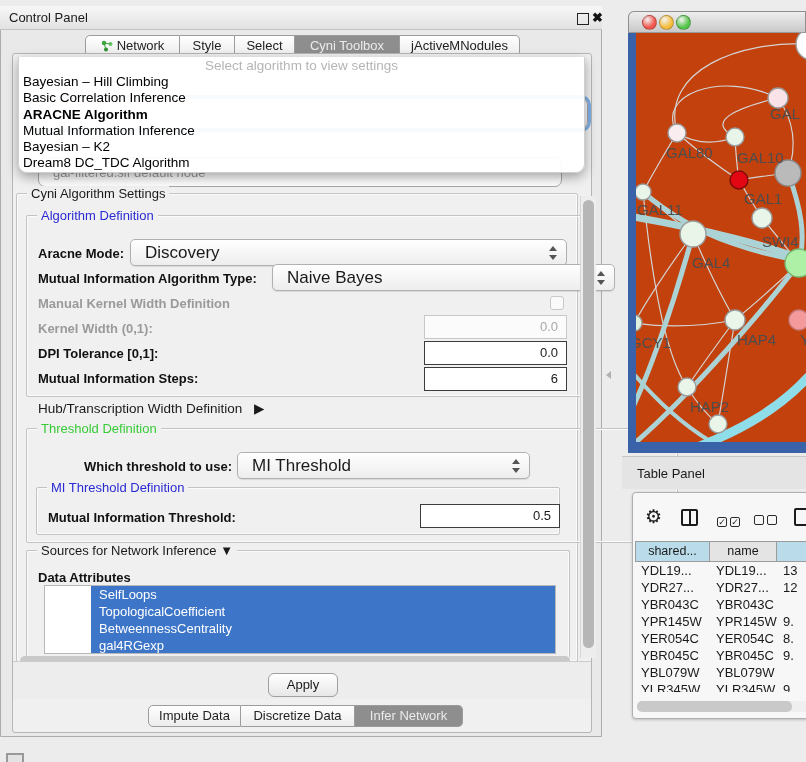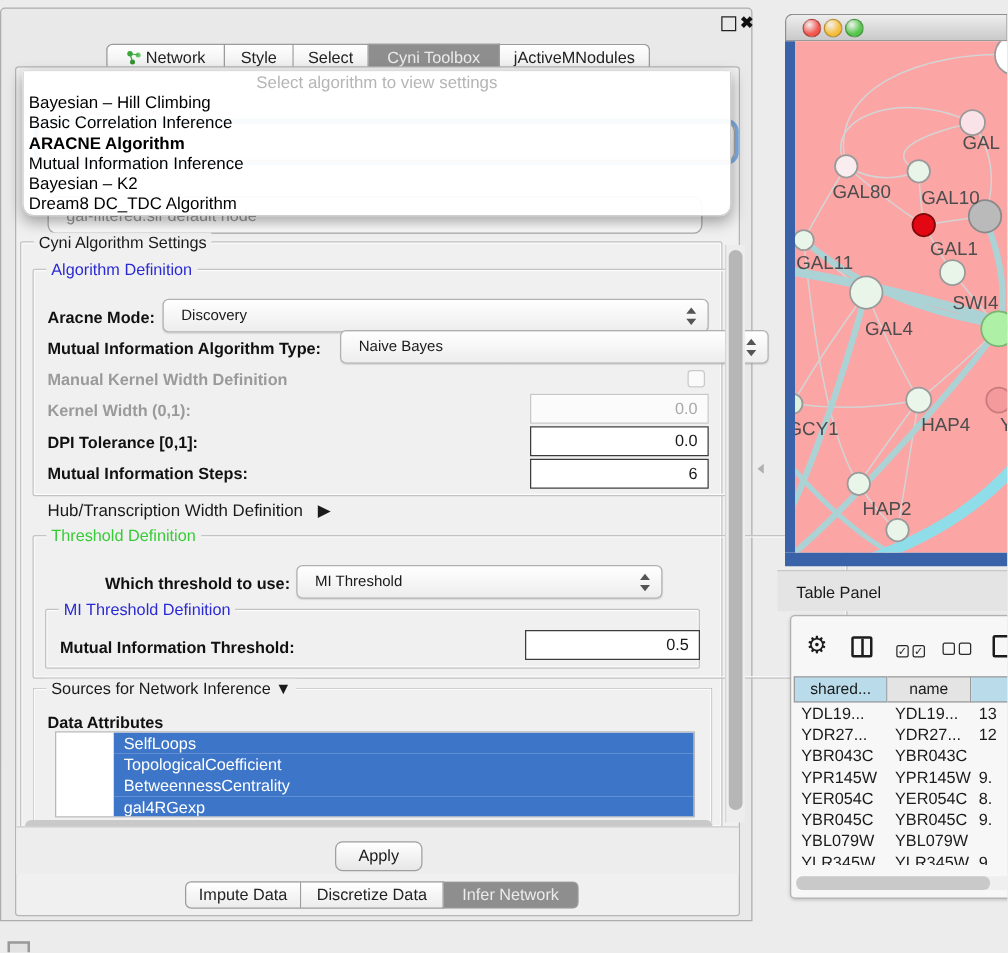--- a/index.html
+++ b/index.html
@@ -48,21 +48,21 @@
 
   
   .gbox{border:1px solid #c3c3c3;box-shadow:inset 0 0 0 1px #fbfbfb;border-radius:2px;box-sizing:border-box;}
   .gtitle{position:absolute;top:-8px;left:10px;background:#f0f0f0;padding:0 4px;font-size:13px;line-height:15px;}
   .blue{color:#2a2ad4;} .green{color:#37cc37;}
 
   .flabel{font-size:13px;font-weight:bold;color:#111;white-space:nowrap;}
   .flabel.dis{color:#9a9a9a;}
 
   .combo{background:linear-gradient(#ffffff,#ededed);border:1px solid #b0b0b0;border-radius:5px;
-    box-shadow:0 1px 1px rgba(0,0,0,.10);font-size:12px;line-height:25px;padding-left:14px;box-sizing:border-box;}
+    box-shadow:0 1px 1px rgba(0,0,0,.10);font-size:17px;line-height:25px;padding-left:14px;box-sizing:border-box;}
   .spin{position:absolute;right:9px;top:50%;margin-top:-7px;width:9px;height:14px;}
   .spin:before,.spin:after{content:"";position:absolute;left:1px;border-left:4px solid transparent;border-right:4px solid transparent;}
   .spin:before{top:0;border-bottom:5px solid #555;}
   .spin:after{bottom:0;border-top:5px solid #555;}
 
   .tfield{box-sizing:border-box;background:#fff;font-size:13px;text-align:right;padding-right:8px;}
   .tfield.strong{border:1.5px solid #3c3c3c;line-height:21px;}
   .tfield.dis{border:1px solid #c8c8c8;background:#fbfbfb;color:#a8a8a8;line-height:22px;}
   .cbox{width:14px;height:14px;border:1px solid #c9c9c9;border-radius:3px;background:#fafafa;box-sizing:border-box;}
 
@@ -77,21 +77,21 @@
   .btn{background:linear-gradient(#ffffff,#e7e7e7);border:1px solid #a0a0a0;border-radius:6px;
     font-size:13px;text-align:center;line-height:22px;box-sizing:border-box;}
 
   
   .net-titlebar{left:628px;top:11px;width:178px;height:22px;
     background:linear-gradient(#eeeeee,#c9c9c9);border:1px solid #8f8f8f;border-bottom:1px solid #9a9a9a;
     border-radius:6px 0 0 0;box-sizing:border-box;}
   .light{width:13px;height:13px;border-radius:50%;top:15px;}
   .net-left{left:628px;top:33px;width:8px;height:409px;}
   .net-bottom{left:628px;top:442px;width:178px;height:11px;}
-  .net-canvas{left:636px;top:33px;width:170px;height:409px;background:#fca5a5;}
+  .net-canvas{left:636px;top:33px;width:170px;height:409px;background:#c2410c;}
   .net-canvas svg{display:block;}
 
   
   .tp-header{left:622px;top:456px;width:184px;height:33px;background:#e4e4e4;
     border-top:1px solid #c6c6c6;font-size:13px;line-height:33px;padding-left:15px;box-sizing:border-box;}
   .tp-box{left:632px;top:492px;width:200px;height:227px;background:#f7f7f7;
     border:1px solid #b0b0b0;border-radius:4px;box-shadow:0 1px 3px rgba(0,0,0,.2);box-sizing:border-box;}
   .tp-gear{left:12px;top:14px;font-size:19px;color:#1c1c1c;line-height:19px;}
   .icon-split{left:48px;top:16px;width:17px;height:17px;border:2px solid #1c1c1c;border-radius:2px;box-sizing:border-box;}
   .icon-split:before{content:"";position:absolute;left:6px;top:0;width:2px;height:13px;background:#1c1c1c;}
@@ -110,20 +110,23 @@
   .mini-icon{left:6px;top:753px;width:18px;height:12px;border:2px solid #999;background:#e3e3e3;box-sizing:border-box;}
   .splitter-mark{left:606px;top:371px;width:0;height:0;border-top:4px solid transparent;
     border-bottom:4px solid transparent;border-right:5px solid #b0b0b0;}
 </style>
 </head>
 <body>
 
 <div id="stage">
 
   <div class="abs control-panel"></div>
+  <div class="abs cp-titlebar">
+    <span>Control Panel</span>
+  </div>
   <div class="abs float-icon"></div>
   <div class="abs close-icon">✖</div>
 
   <div class="abs tabbar" id="top-tabs">
       <div class="tab" style="width: 95px;"><span class="ticon"><svg width="12" height="12">
             <circle cx="3" cy="3" r="2.2" fill="#3aa53a"></circle>
             <circle cx="9.5" cy="4" r="2" fill="#67c667"></circle>
             <circle cx="5" cy="9.5" r="2" fill="#2f8f2f"></circle>
             <line x1="3" y1="3" x2="9.5" y2="4" stroke="#3aa53a" stroke-width="1"></line>
             <line x1="3" y1="3" x2="5" y2="9.5" stroke="#3aa53a" stroke-width="1"></line>

